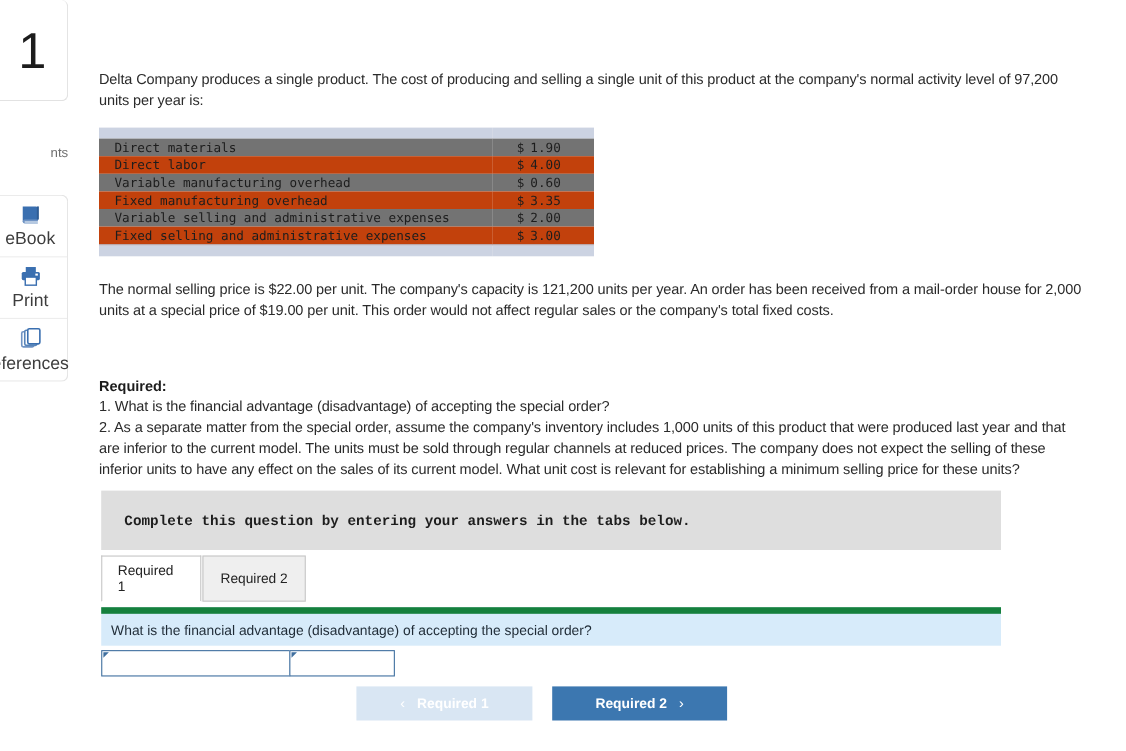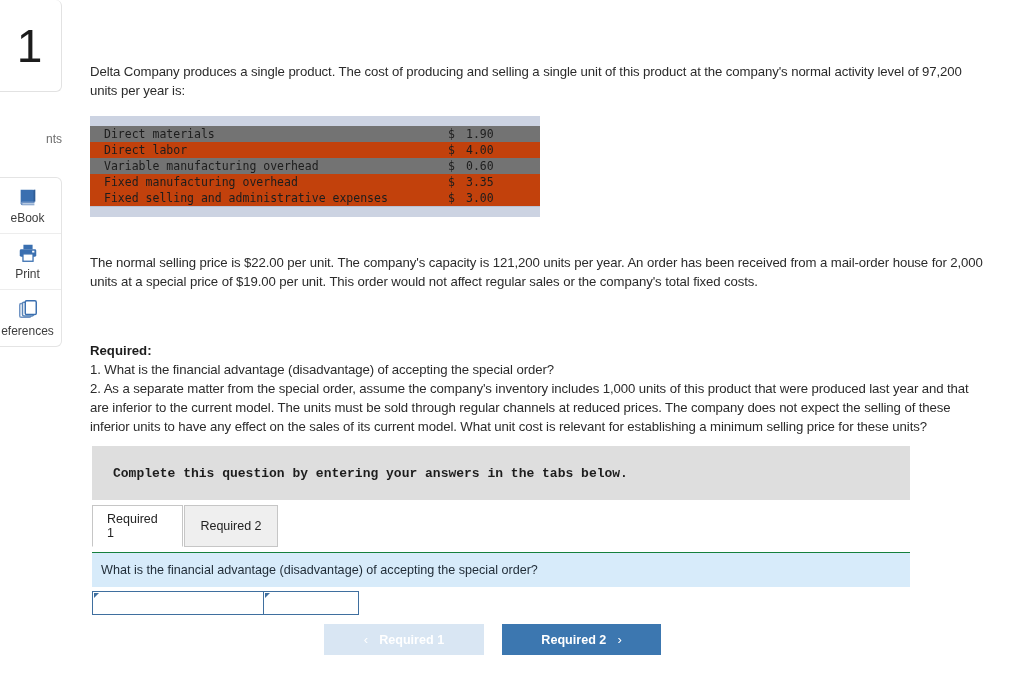--- a/index.html
+++ b/index.html
@@ -81,21 +81,21 @@
     padding-left: 14px;
     box-sizing: border-box;
   }
   .tool-item:last-child { border-bottom: none; }
   .tool-icon {
     display: block;
     height: 22px;
     margin-bottom: 3px;
   }
   .tool-label {
-    font-size: 12px;
+    font-size: 16px;
     color: #3d3d3d;
     white-space: nowrap;
   }
 
   
   #content {
     position: absolute;
     left: 90px;
     top: 0;
     width: 934px;
@@ -131,21 +131,21 @@
     background: #ccd3e2;
     border-top: 1px solid #b9c1d2;
     padding: 0;
   }
   #cost-table tbody tr.data td {
     padding: 1px 0 1px 14px;
     color: #1d1d1d;
     white-space: nowrap;
   }
   #cost-table tbody tr.data td.amt {
-    text-align: left;
+    text-align: center;
     padding-left: 0;
     padding-right: 14px;
     width: 78px;
   }
   #cost-table tbody tr.data.odd td { background: #737373; }
   #cost-table tbody tr.data.even td { background: #c2410c; }
   .amt-sym { display: inline-block; width: 18px; }
 
   
   #required-block {
@@ -223,21 +223,21 @@
   }
 
   
   #question-banner {
     position: absolute;
     top: 552px;
     left: 2px;
     width: 818px;
     height: 35px;
     background: #d7ebfa;
-    border-top: 1px solid #15803d;
+    border-top: 6px solid #15803d;
     display: flex;
     align-items: center;
     box-sizing: border-box;
   }
   #question-banner-text {
     font-size: 12.6px;
     color: #1f2b36;
     padding-left: 9px;
   }
 
@@ -381,20 +381,24 @@
         <td class="amt"><span class="amt-sym">$</span><span>4.00</span></td>
       </tr>
       <tr class="data odd">
         <td>Variable manufacturing overhead</td>
         <td class="amt"><span class="amt-sym">$</span><span>0.60</span></td>
       </tr>
       <tr class="data even">
         <td>Fixed manufacturing overhead</td>
         <td class="amt"><span class="amt-sym">$</span><span>3.35</span></td>
       </tr>
+      <tr class="data odd">
+        <td>Variable selling and administrative expenses</td>
+        <td class="amt"><span class="amt-sym">$</span><span>2.00</span></td>
+      </tr>
       <tr class="data even">
         <td>Fixed selling and administrative expenses</td>
         <td class="amt"><span class="amt-sym">$</span><span>3.00</span></td>
       </tr>
 
       <tr class="band-bottom">
         <td></td>
         <td class="amt"></td>
       </tr>
     </tbody>

